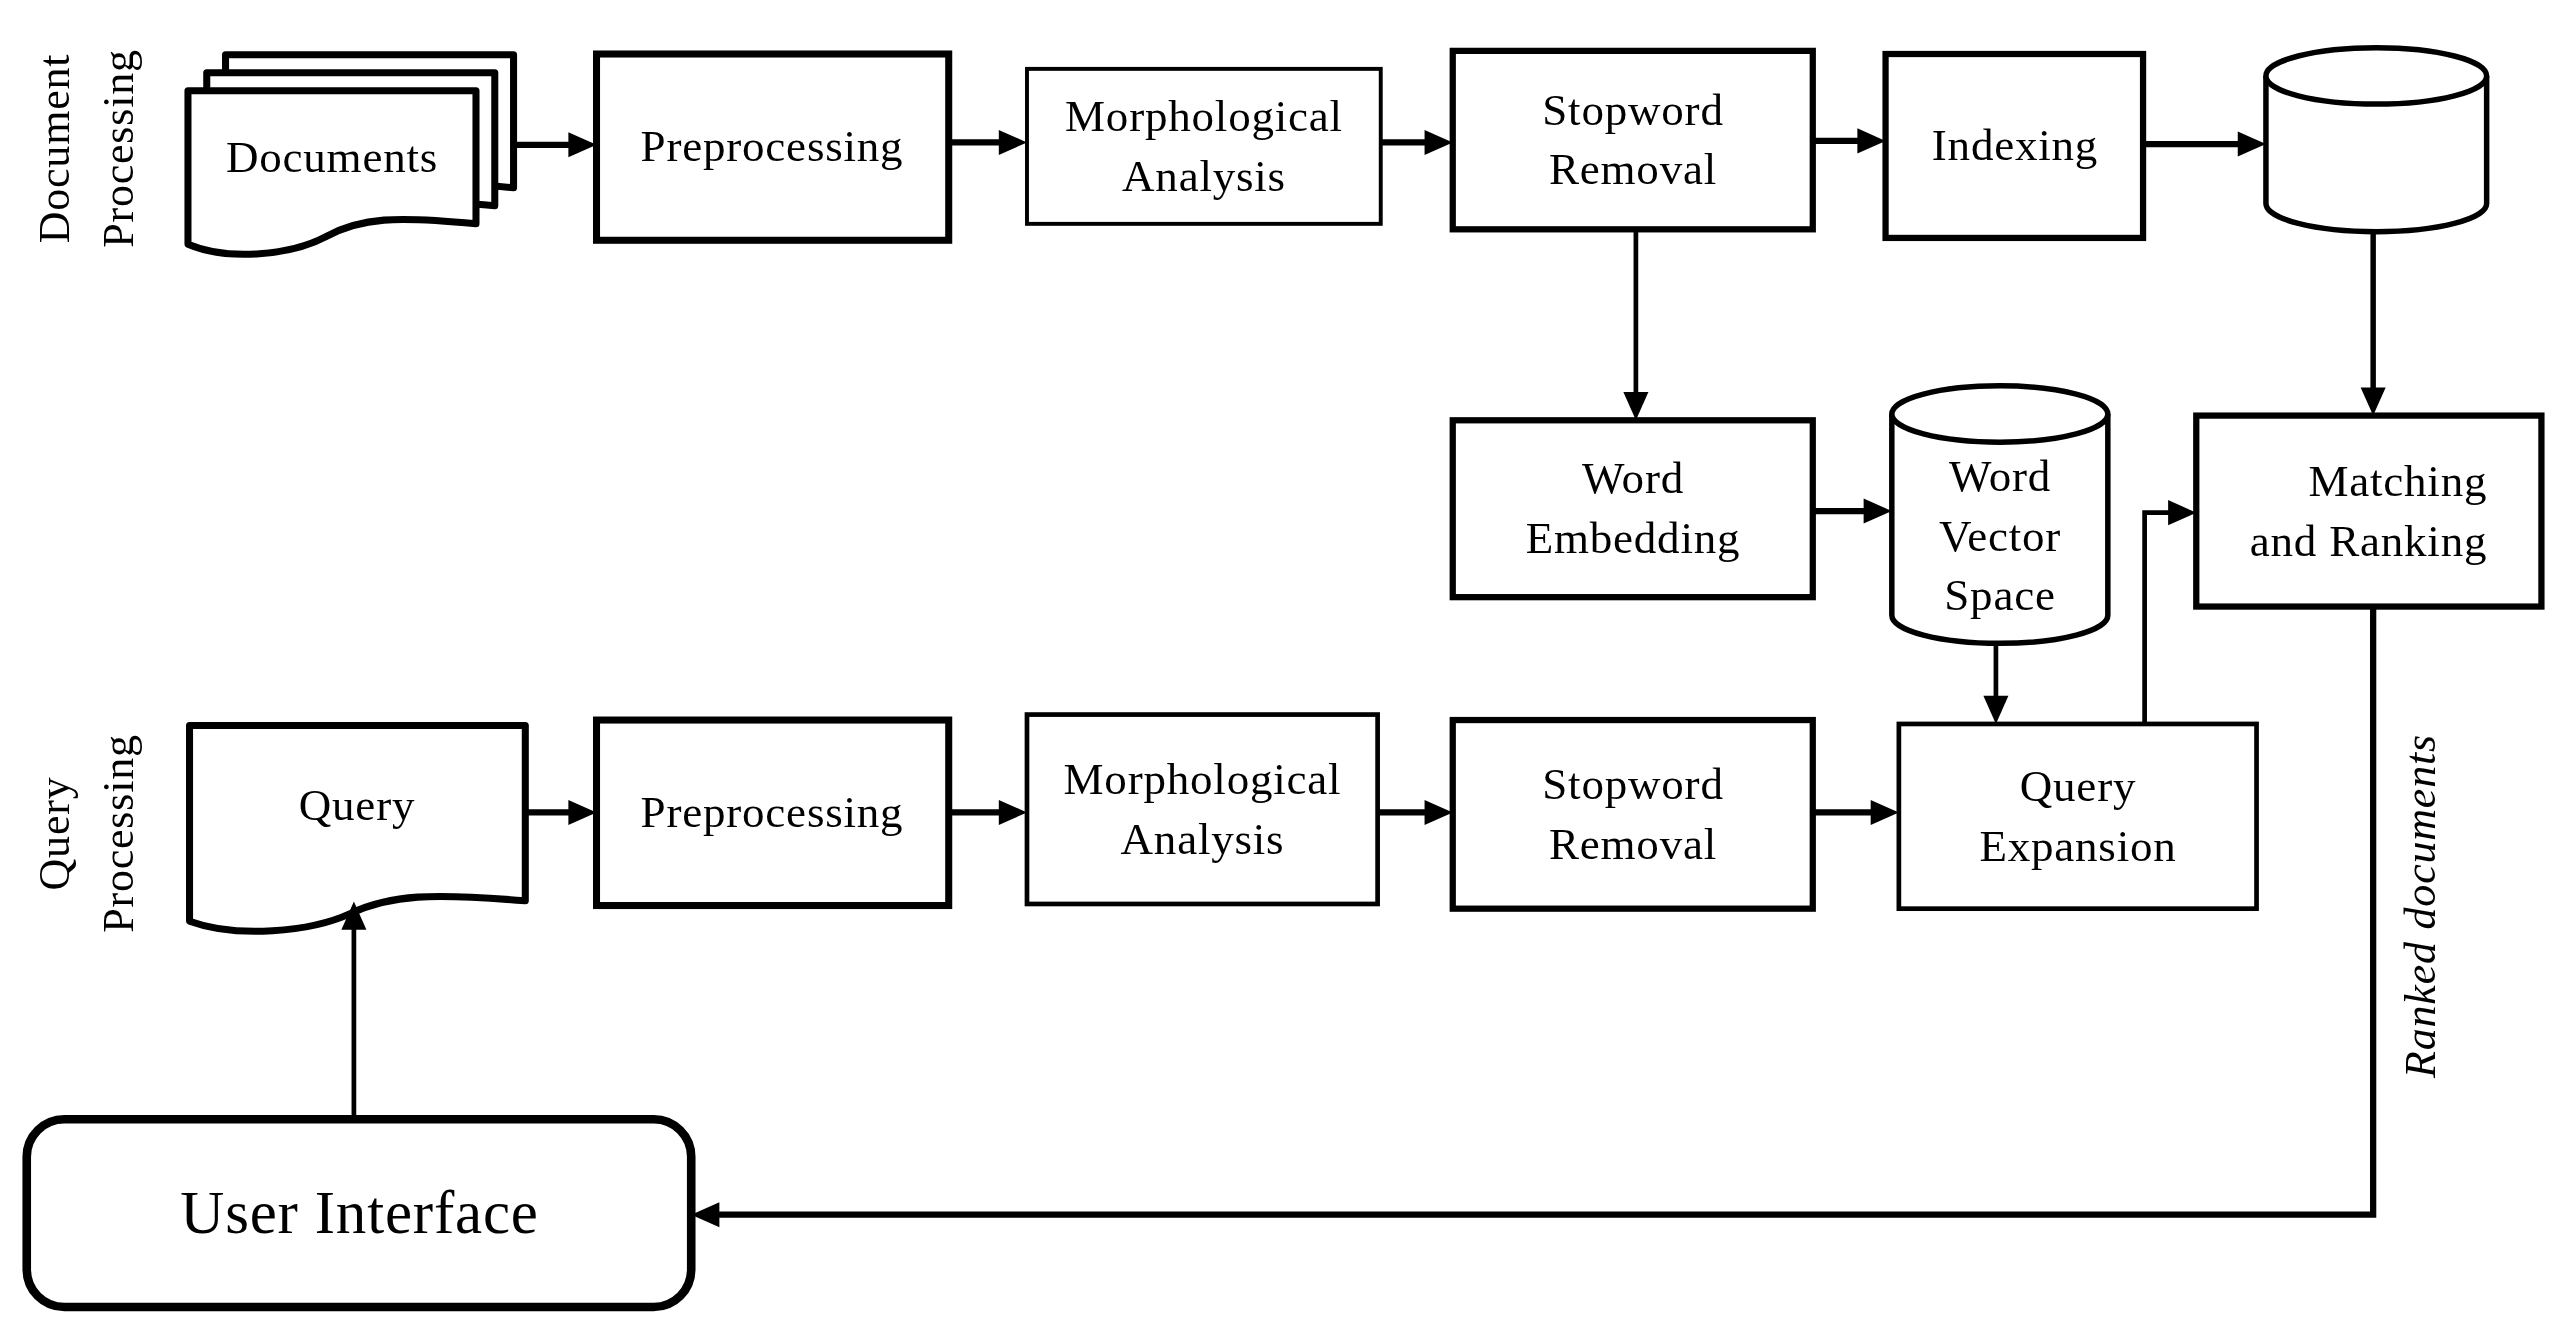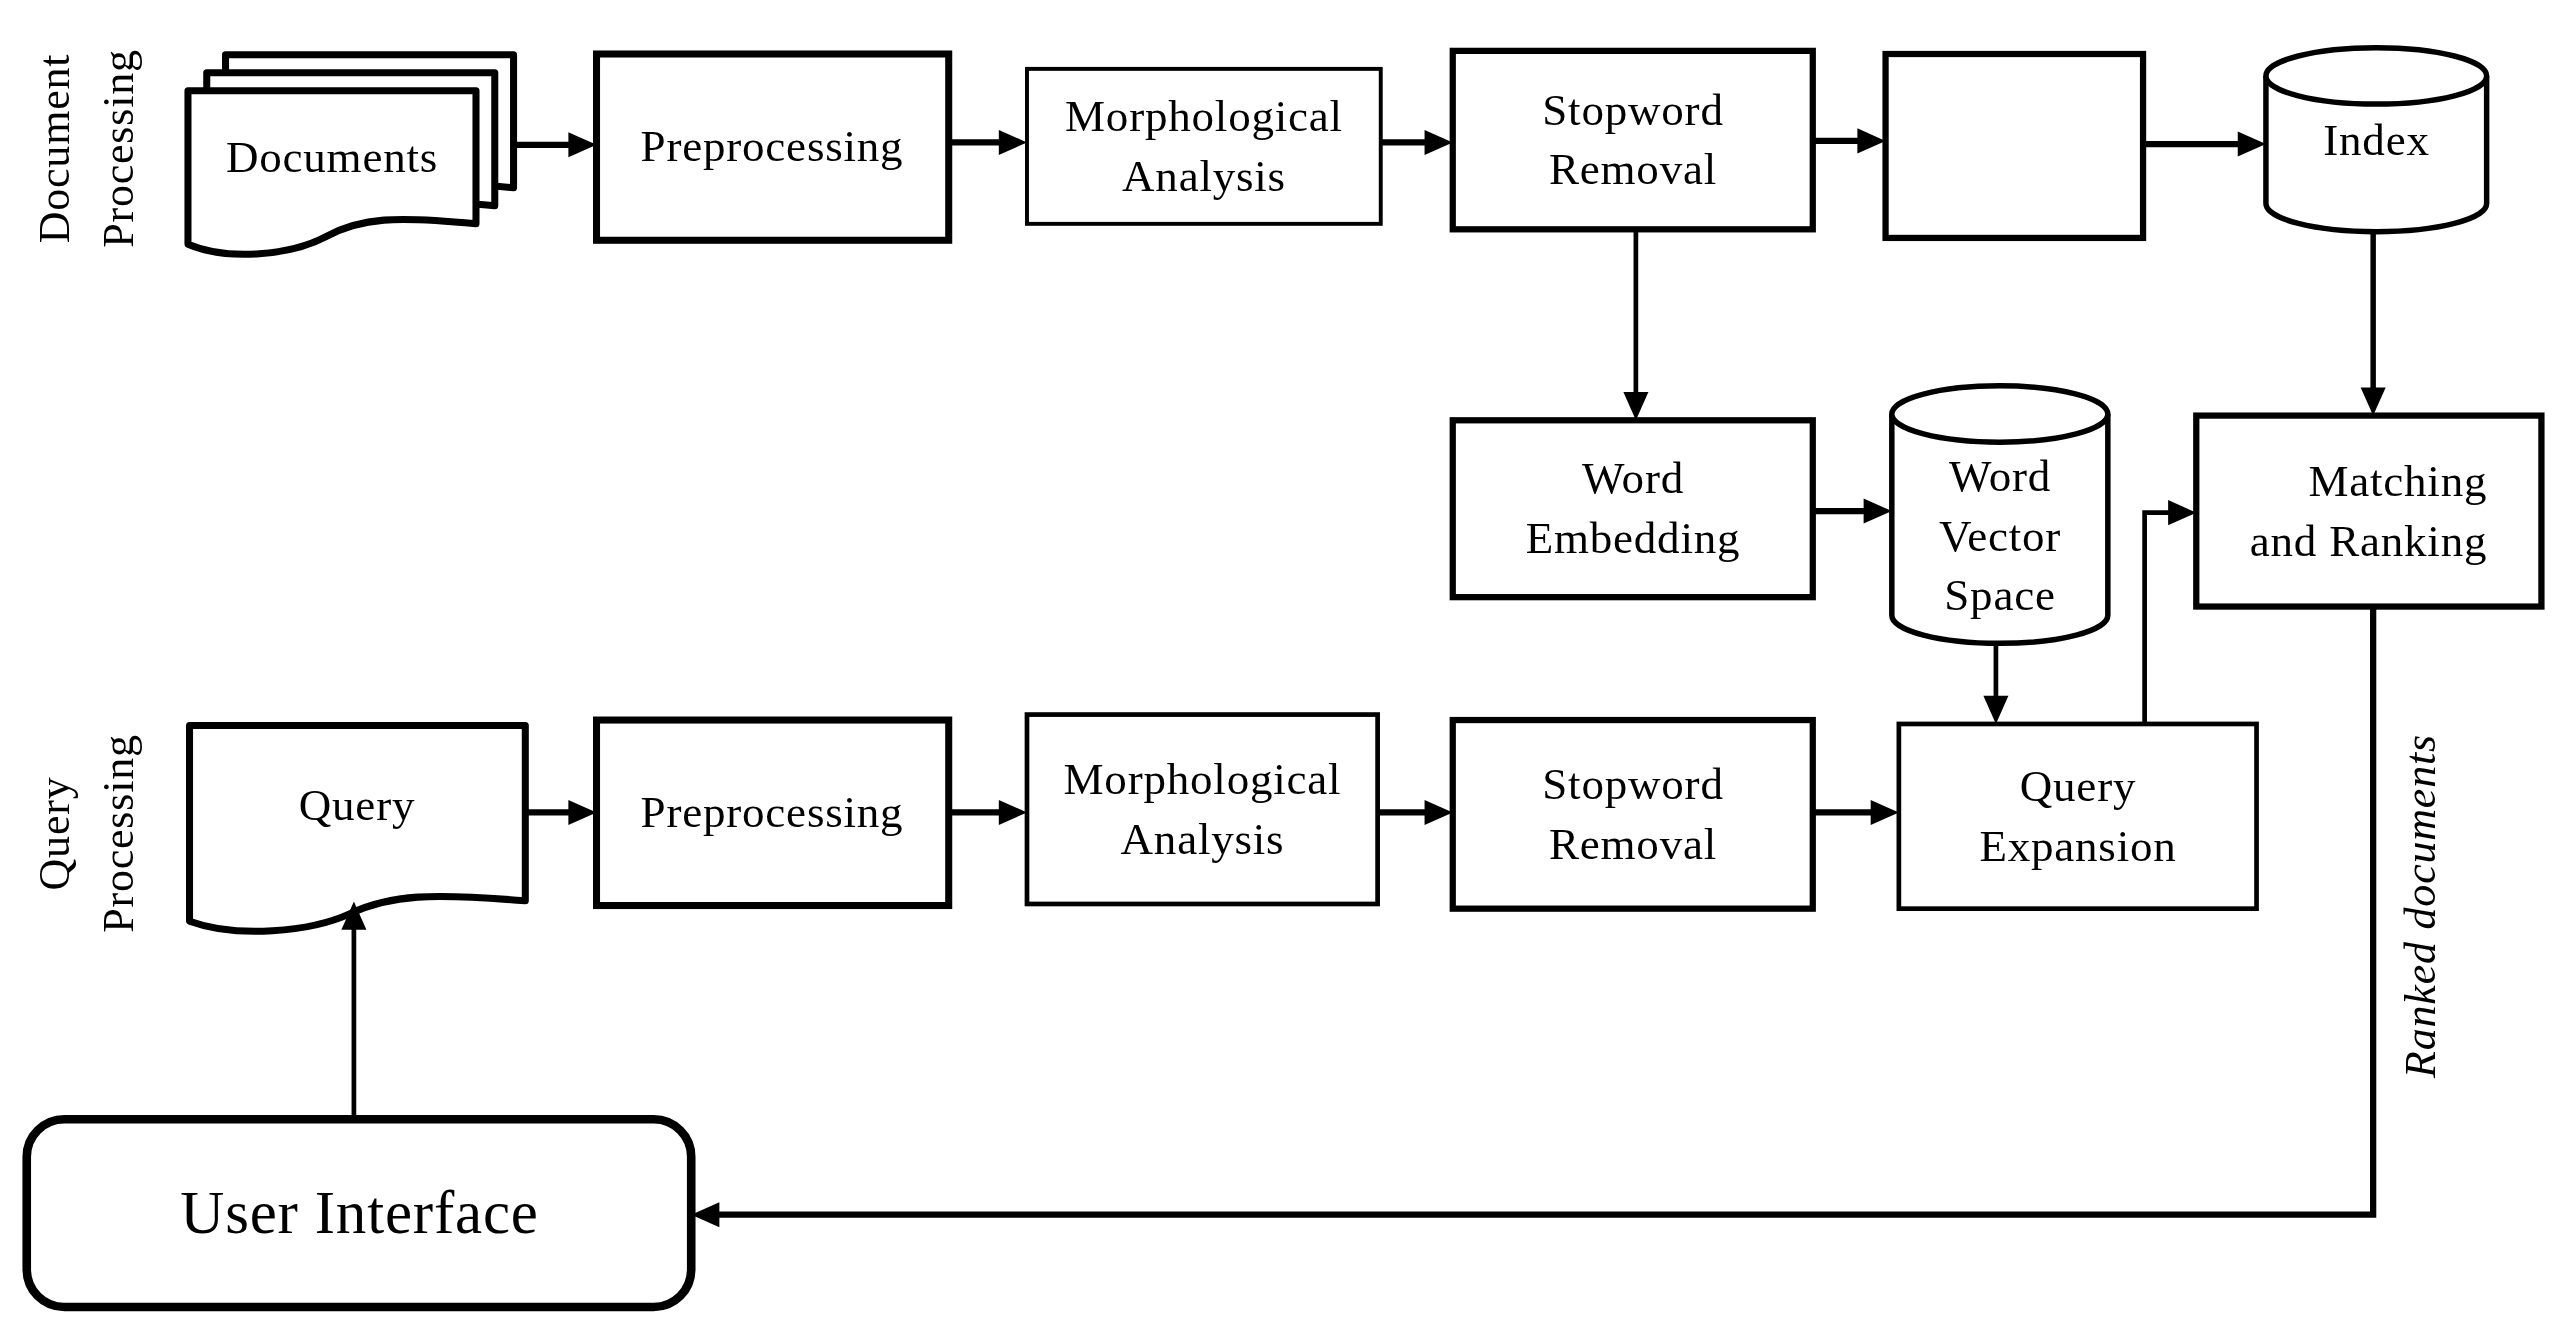--- a/index.html
+++ b/index.html
@@ -158,21 +158,21 @@
 Processing</div>
   <div class="lane-label" style="left:-70px;top:767px;width:313px;height:133px;">Query
 Processing</div>
 
   <div class="node-label" style="left:188px;top:91px;width:288px;height:133px;">Documents</div>
   <div class="node-label" style="left:596px;top:54px;width:352px;height:186px;">Preprocessing</div>
   <div class="node-label" style="left:1027px;top:69px;width:354px;height:155px;">Morphological
 Analysis</div>
   <div class="node-label" style="left:1453px;top:51px;width:360px;height:178px;">Stopword
 Removal</div>
-  <div class="node-label" style="left:2266px;top:59px;width:221px;height:164px;">Index</div>
+  <div class="node-label" style="left:1886px;top:54px;width:258px;height:184px;">Indexing</div>
 
   <div class="node-label" style="left:1453px;top:420px;width:360px;height:177px;">Word
 Embedding</div>
   <div class="node-label" style="left:1892px;top:427px;width:216px;height:219px;">Word
 Vector
 Space</div>
   <div class="node-label" style="left:2196px;top:416px;width:345px;height:191px;text-align:right;">Matching
 and Ranking</div>
 
   <div class="node-label" style="left:189px;top:726px;width:336px;height:160px;">Query</div>

